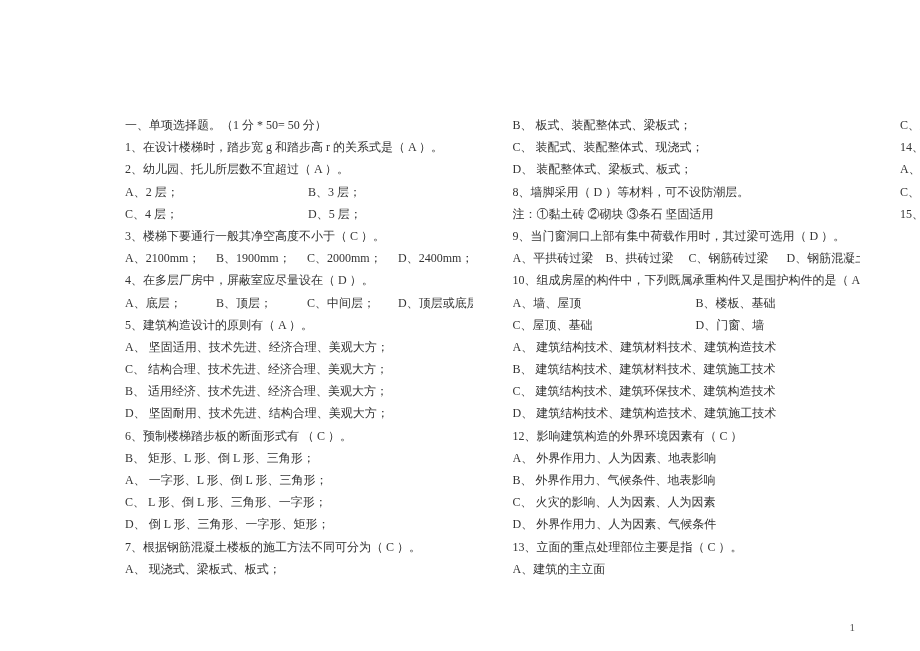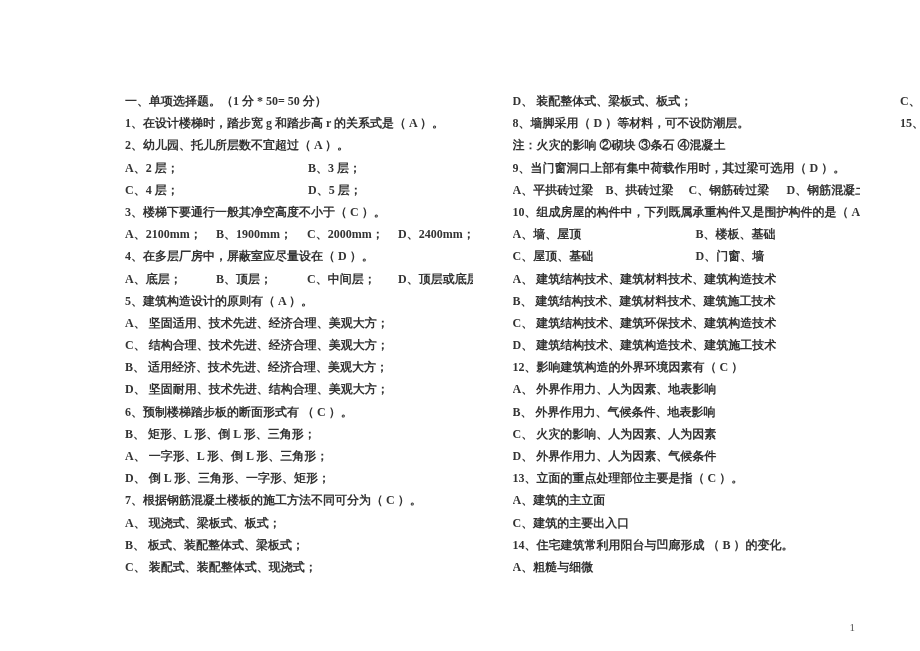--- a/index.html
+++ b/index.html
@@ -6,26 +6,25 @@
   body {
     width: 920px;
     height: 651px;
     background: #fff;
     font-family: "SimSun", "宋体", serif;
     font-size: 12px;
     color: #333;
     position: relative;
   }
   .page {
-    padding: 90px 60px 30px 125px;
+    padding: 114px 60px 30px 125px;
     column-count: 2;
     column-gap: 40px;
     column-fill: auto;
     height: 620px;
-    font-weight: bold;
   }
   .line {
     line-height: 1.85;
     white-space: nowrap;
     overflow: hidden;
   }
   .opt-group span { display:inline-block; }
   .opt2 span { width: 180px; }
   .opt4 span { width: 88px; }
   .footer {
@@ -73,30 +72,31 @@
 
   <div class="line">5、建筑构造设计的原则有（    A    ）。</div>
   <div class="line">A、 坚固适用、技术先进、经济合理、美观大方；</div>
   <div class="line">C、 结构合理、技术先进、经济合理、美观大方；</div>
   <div class="line">B、 适用经济、技术先进、经济合理、美观大方；</div>
   <div class="line">D、 坚固耐用、技术先进、结构合理、美观大方；</div>
 
   <div class="line">6、预制楼梯踏步板的断面形式有 （    C       ）。</div>
   <div class="line">B、 矩形、L 形、倒 L 形、三角形；</div>
   <div class="line">A、 一字形、L 形、倒 L 形、三角形；</div>
+  <div class="line">C、 L 形、倒 L 形、三角形、一字形；</div>
   <div class="line">D、 倒 L 形、三角形、一字形、矩形；</div>
 
   <div class="line">7、根据钢筋混凝土楼板的施工方法不同可分为（   C    ）。</div>
   <div class="line">A、 现浇式、梁板式、板式；</div>
   <div class="line">B、 板式、装配整体式、梁板式；</div>
   <div class="line">C、 装配式、装配整体式、现浇式；</div>
   <div class="line">D、 装配整体式、梁板式、板式；</div>
 
   <div class="line">8、墙脚采用（   D    ）等材料，可不设防潮层。</div>
-  <div class="line">注：火灾的影响   ②砌块   ③条石    ④混凝土</div>
+  <div class="line">注：①黏土砖   ②砌块   ③条石    坚固适用</div>
 
   <div class="line">9、当门窗洞口上部有集中荷载作用时，其过梁可选用（   D   ）。</div>
   <div class="line opt-group">
     <span style="width:90px;display:inline-block">A、平拱砖过梁</span>
     <span style="width:80px;display:inline-block">B、拱砖过梁</span>
     <span style="width:95px;display:inline-block">C、钢筋砖过梁</span>
     <span>D、钢筋混凝土过梁</span>
   </div>
 
   <div class="line">10、组成房屋的构件中，下列既属承重构件又是围护构件的是（     A    ）。</div>

